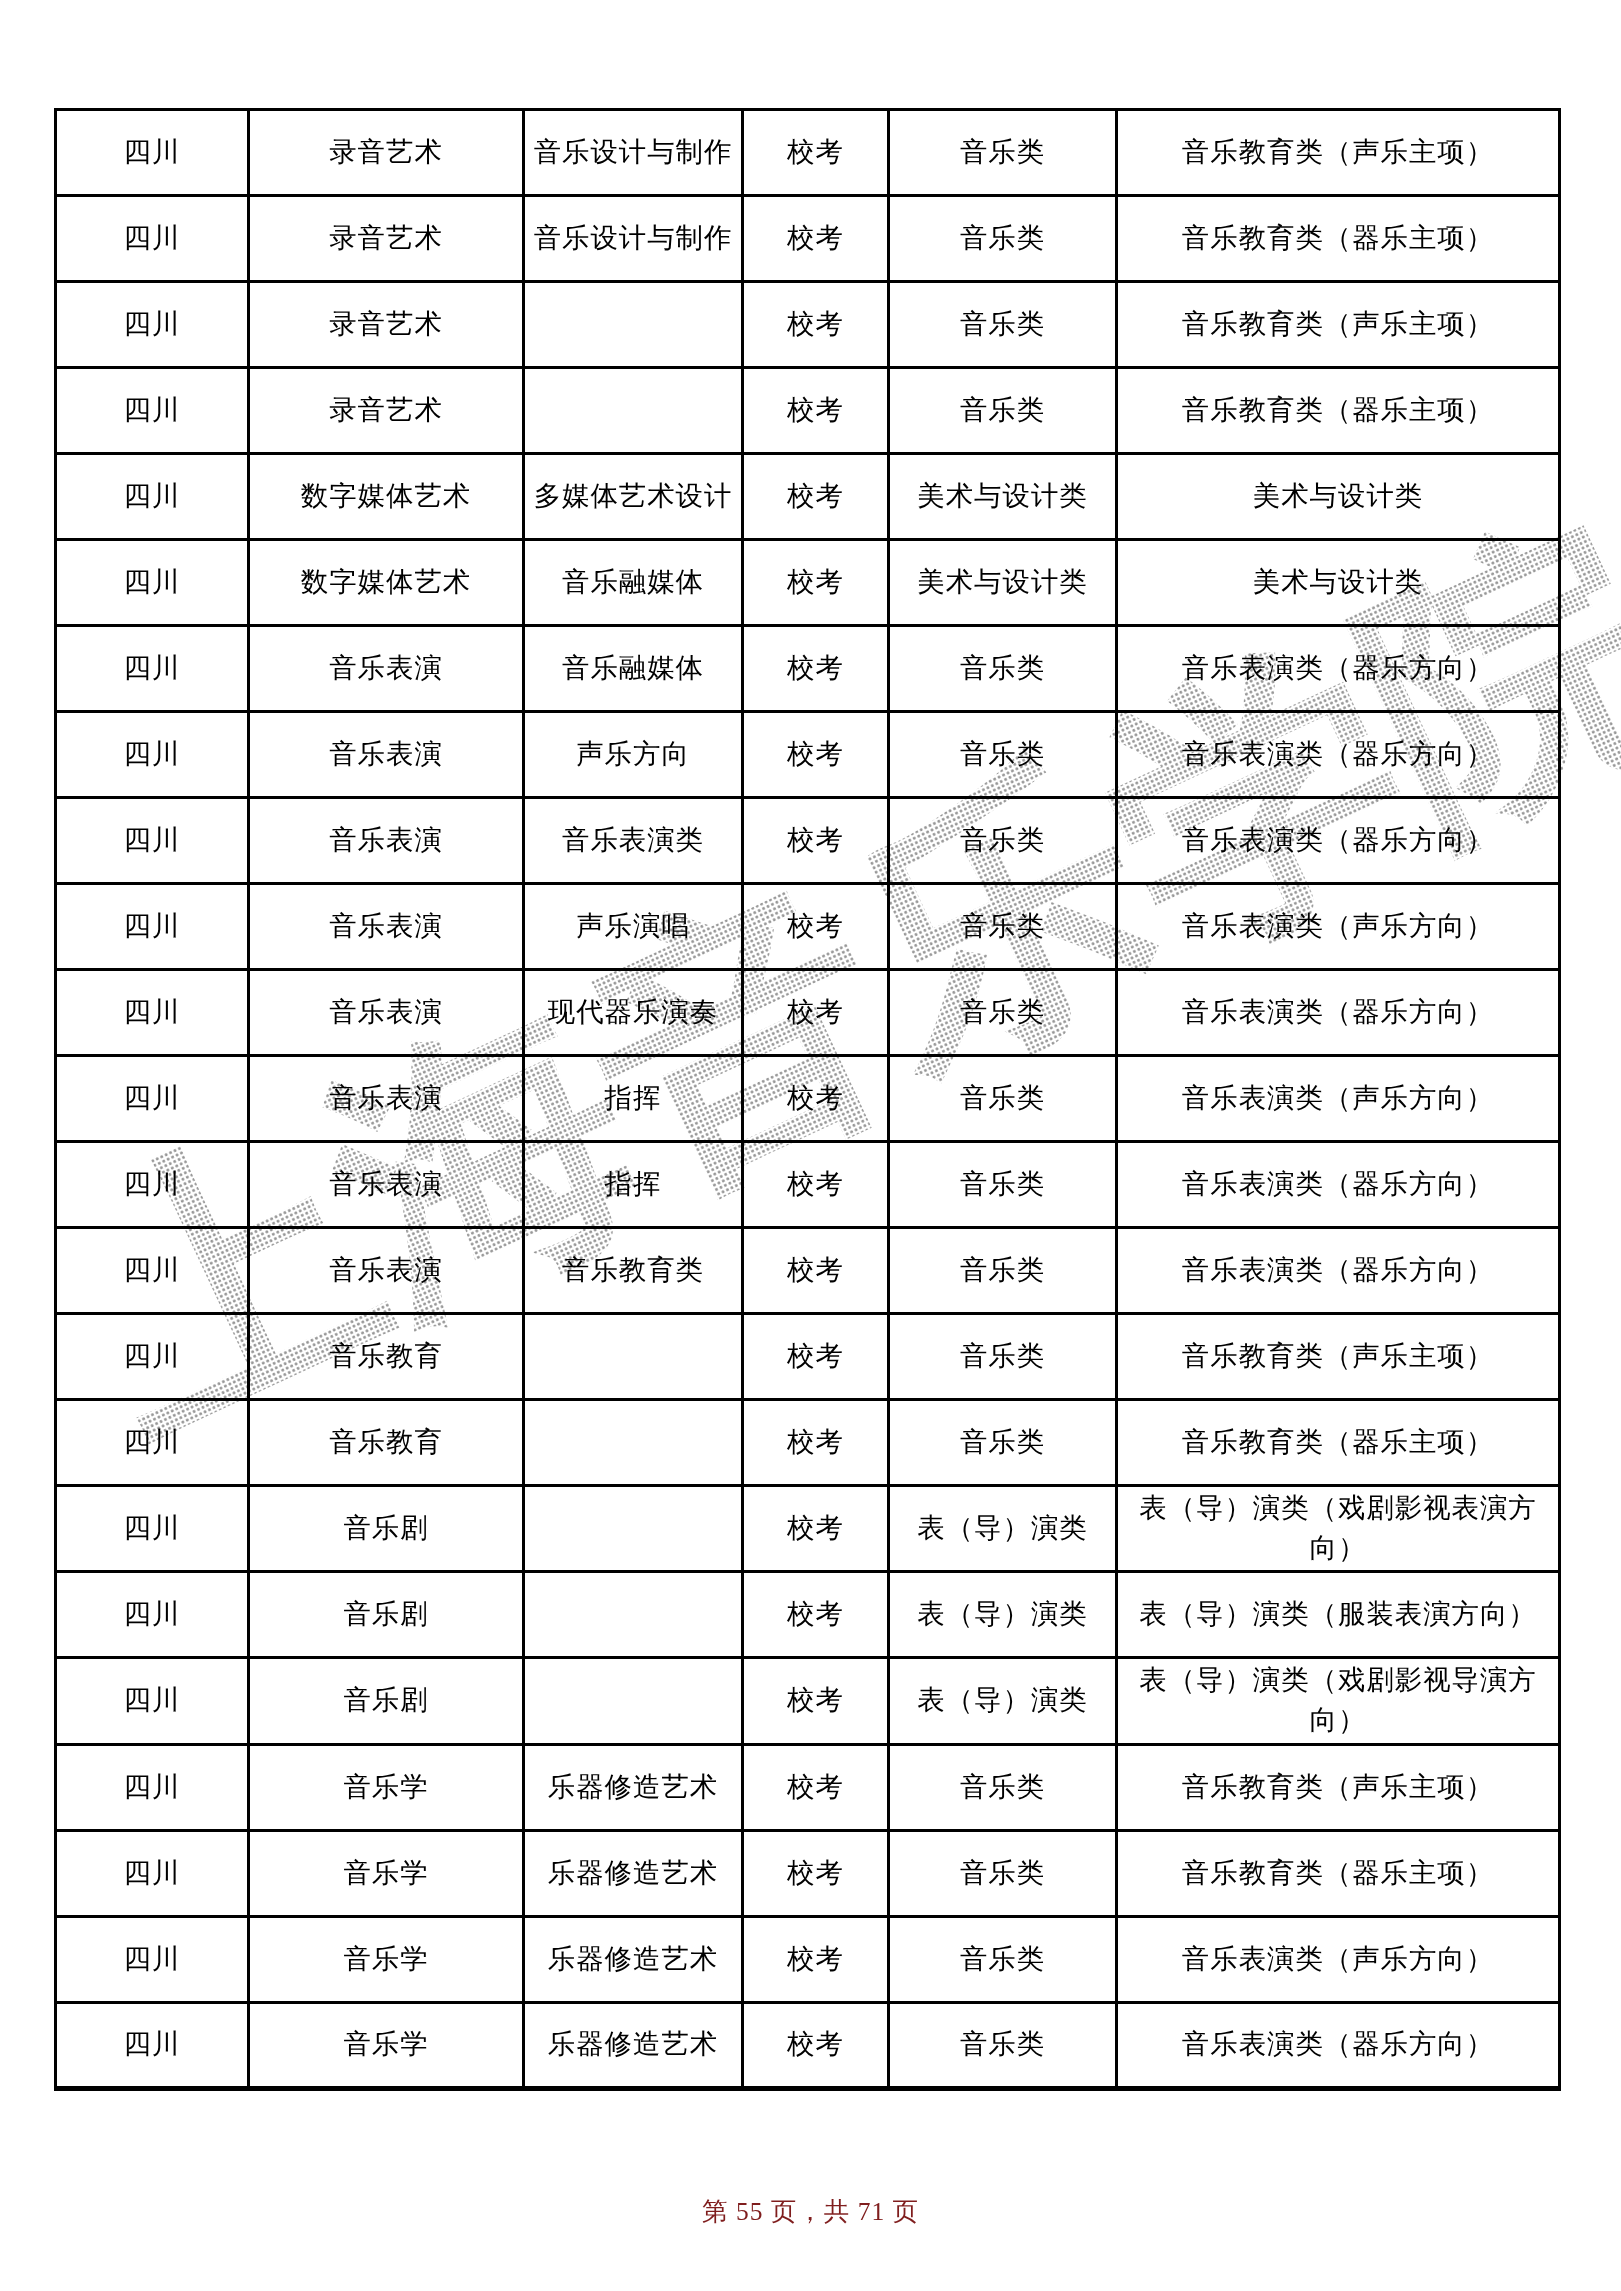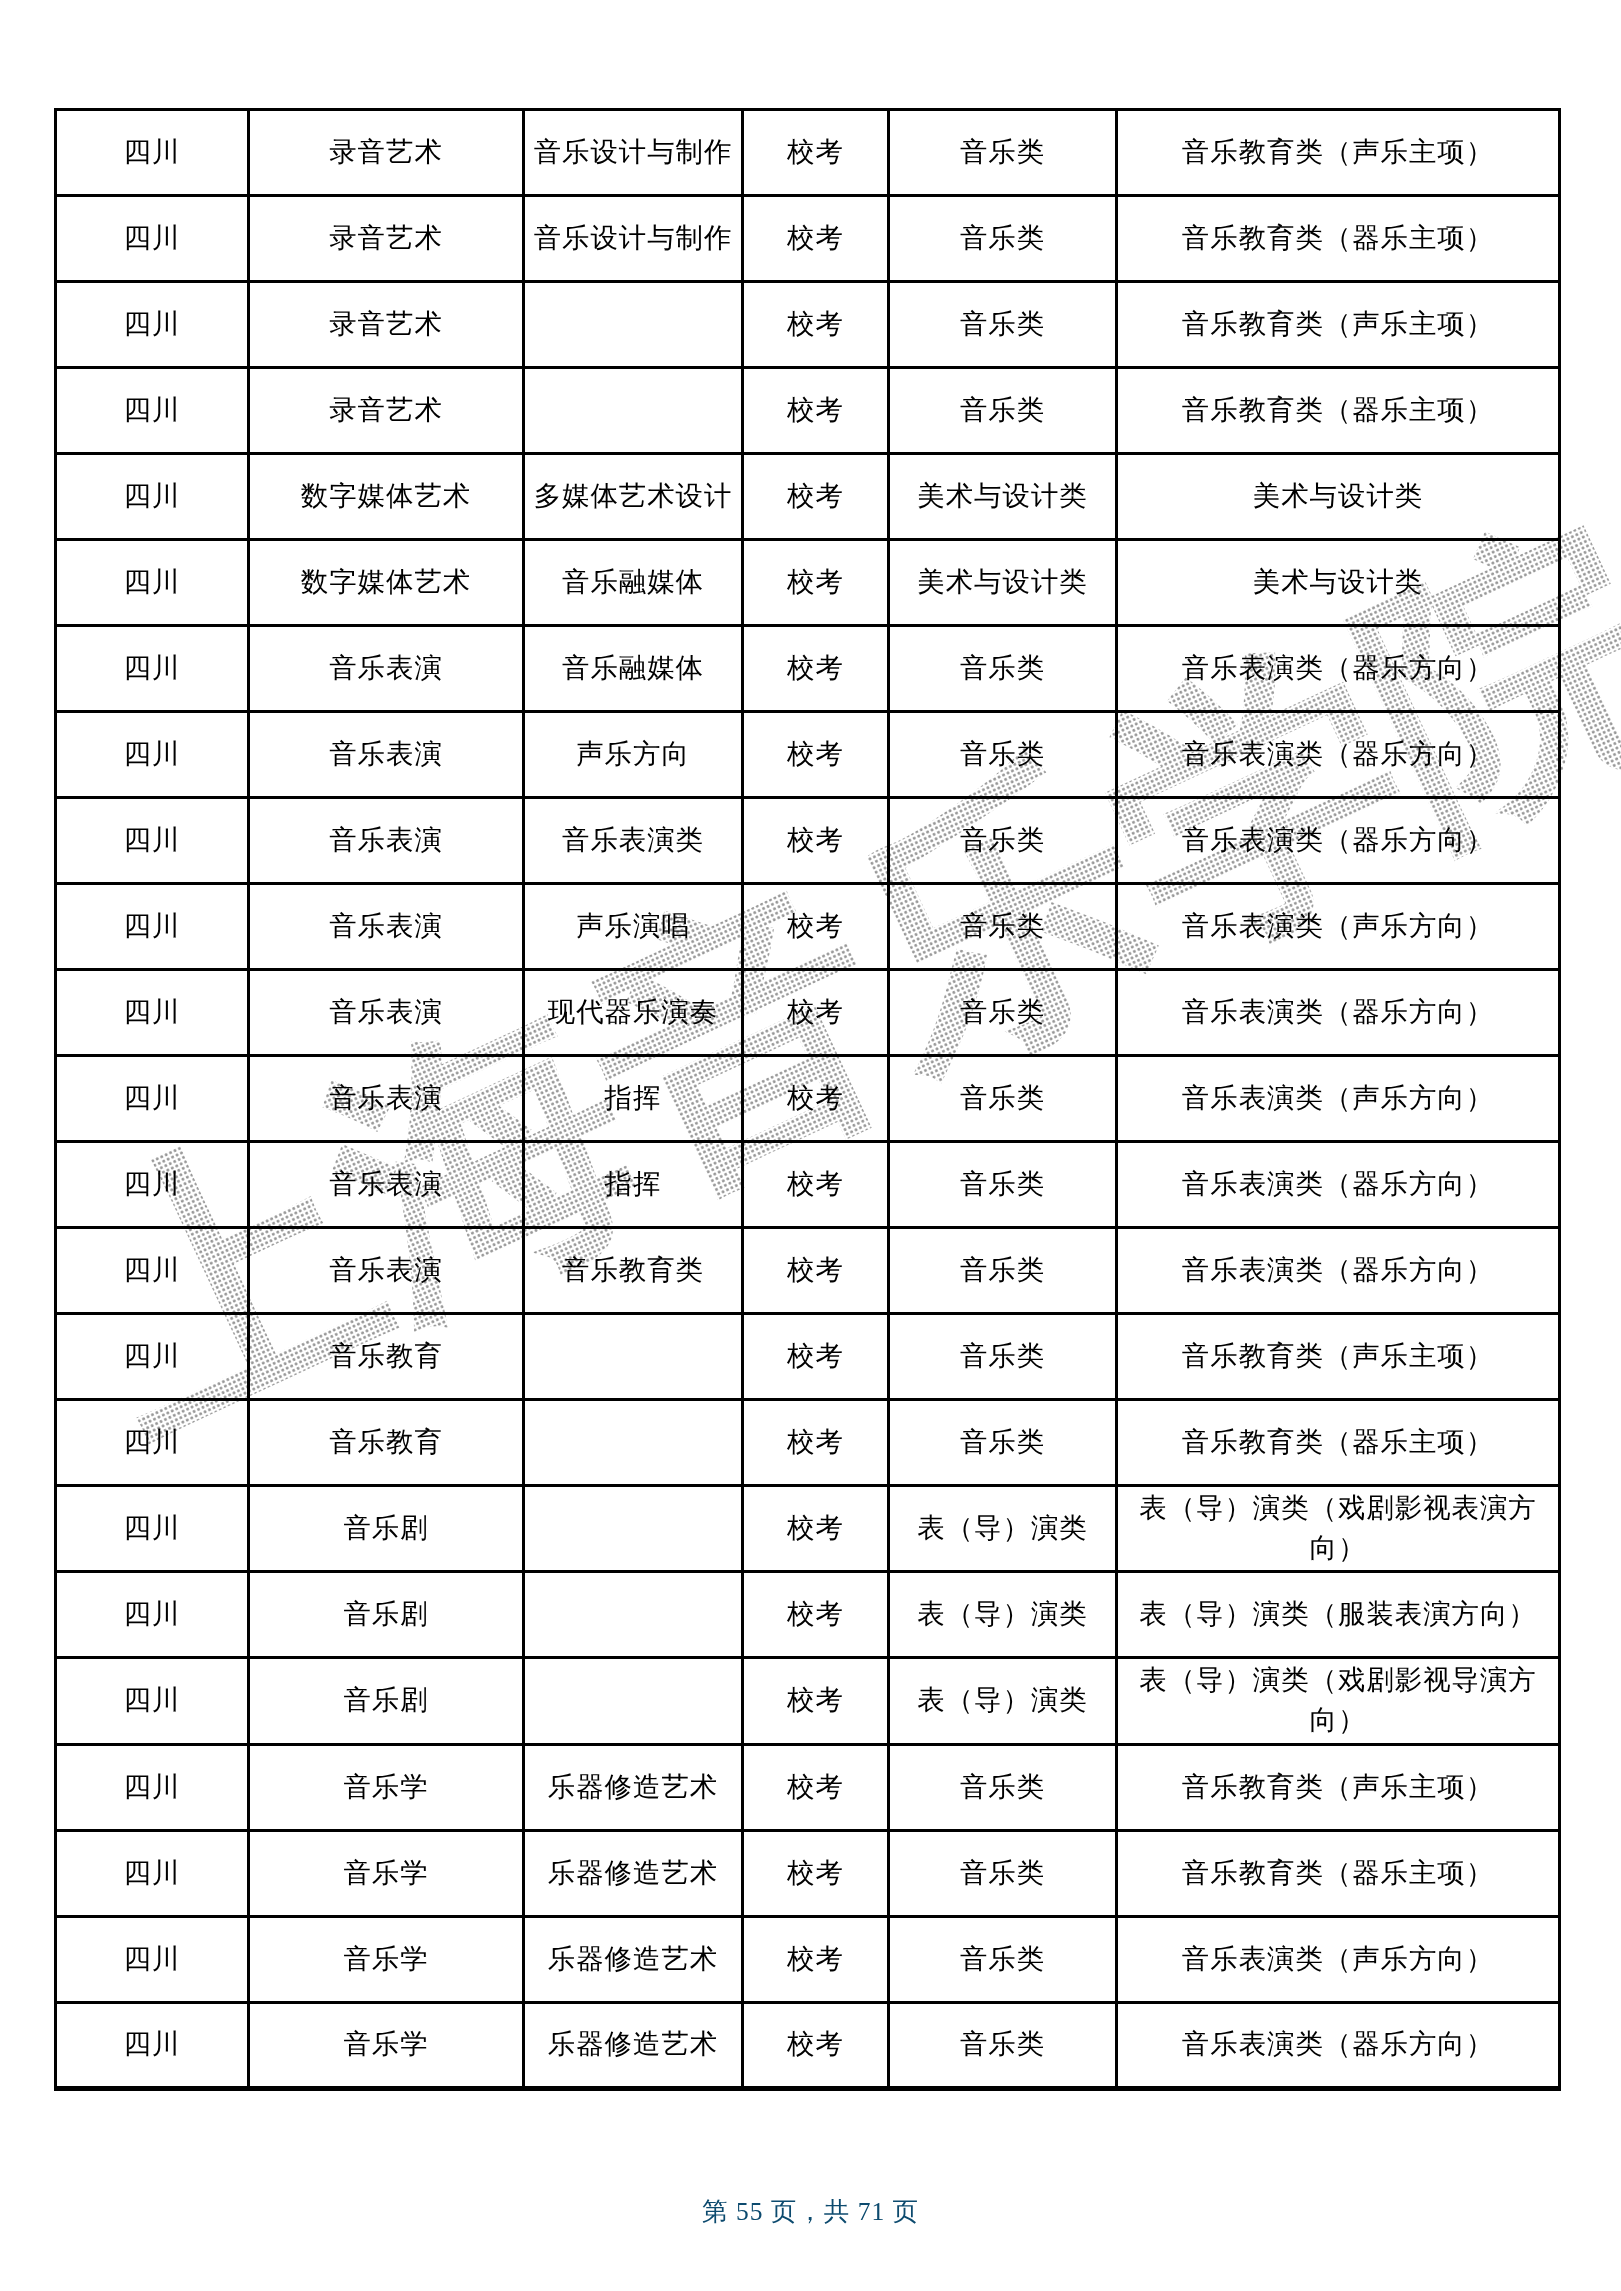--- a/index.html
+++ b/index.html
@@ -30,21 +30,21 @@
   table.main td{
     border:3.9px solid #000;
     text-align:center;vertical-align:middle;
     font-size:27.4px;letter-spacing:1px;line-height:1.45;
     padding:2px 5.9px;overflow:hidden;
   }
   table.main tr{height:86px;}
   
   .footer{
     position:absolute;left:0;top:2194px;width:100%;z-index:1;
-    text-align:center;font-size:25.5px;letter-spacing:1px;color:#0c4a6e;
+    text-align:center;font-size:25.5px;letter-spacing:1px;color:#7f1d1d;
   }
 </style>
 </head>
 <body>
 
 <div class="watermark">上海音乐学院</div>
 
 <table class="main">
   <colgroup>
       <col style="width: 193px;">

